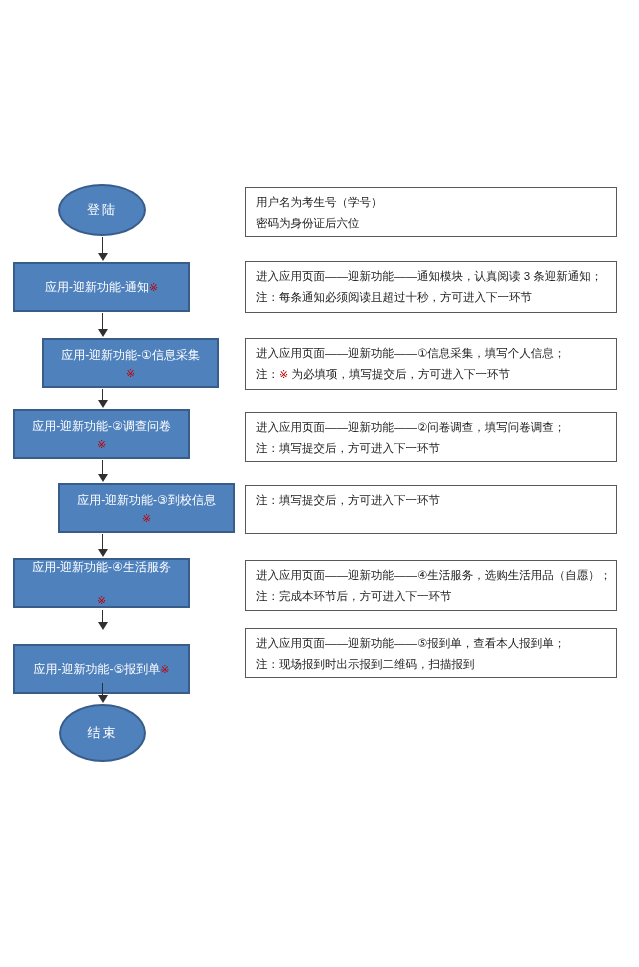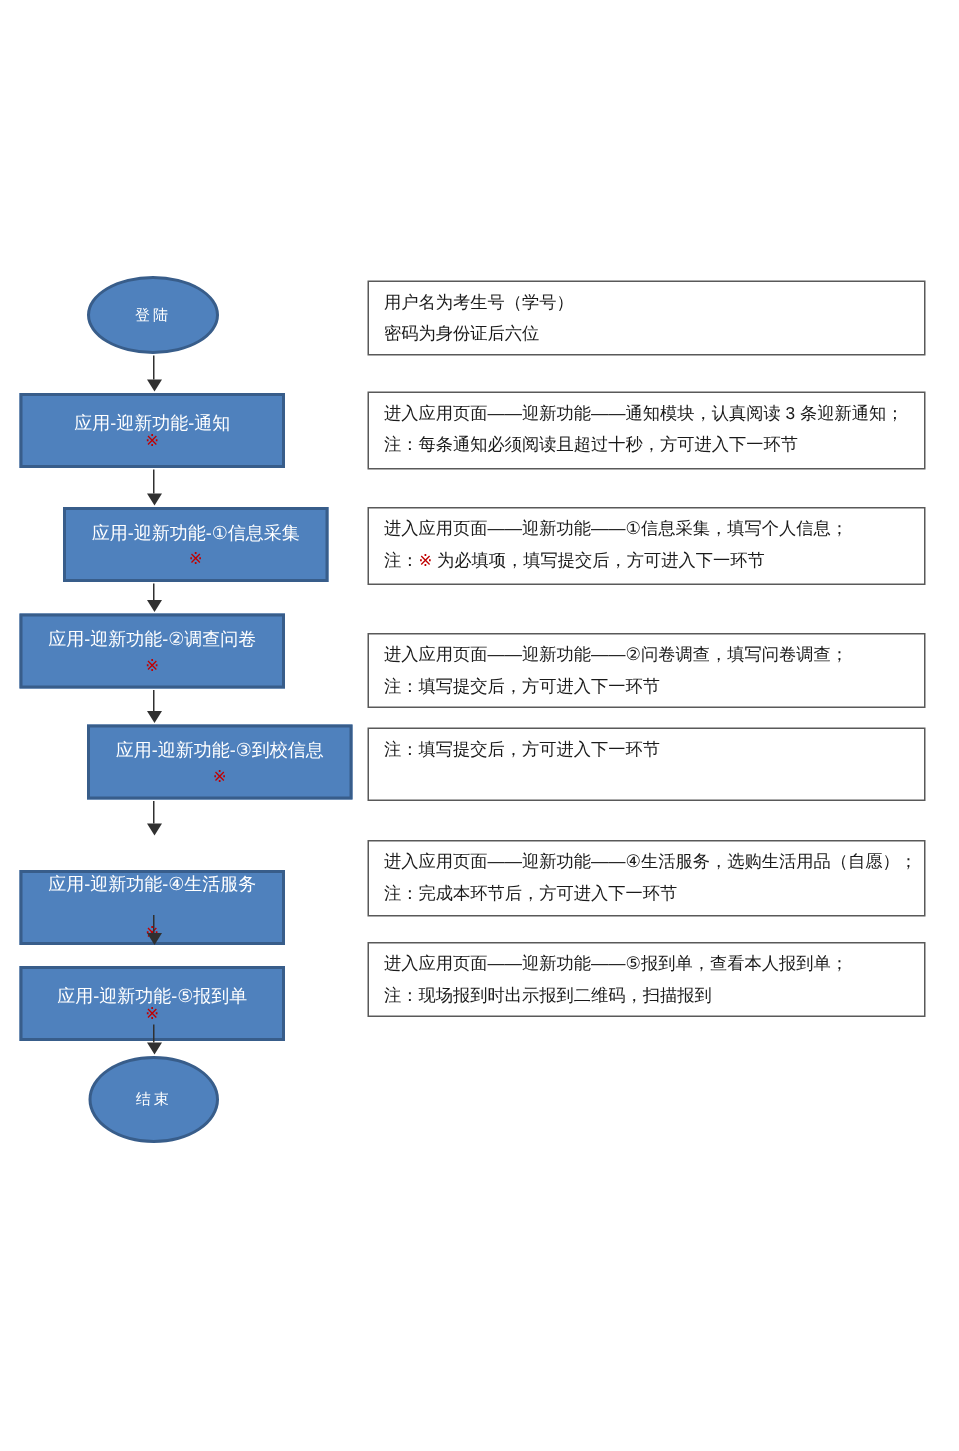--- a/index.html
+++ b/index.html
@@ -22,42 +22,42 @@
     overflow:hidden;
   }
   
   .ellipse{
     position:absolute;
     background:var(--node-fill);
     border:2px solid var(--node-border);
     border-radius:50%;
     display:flex;align-items:center;justify-content:center;
     color:var(--node-text);
-    font-size:10px;letter-spacing:2px;
+    font-size:13px;letter-spacing:2px;
   }
   .ellipse-start{left:58px;top:184px;width:88px;height:52px;}
   .ellipse-end{left:59px;top:704px;width:87px;height:58px;}
   .rect{
     position:absolute;
     left:13px;width:177px;height:50px;
     background:var(--node-fill);
     border:2px solid var(--node-border);
     display:flex;flex-direction:column;align-items:center;justify-content:center;
     color:var(--node-text);
     font-size:12px;line-height:14px;
     white-space:nowrap;
     gap:6px;
   }
-  .rect .inline-row{display:flex;align-items:center;flex-direction:column;}
+  .rect .inline-row{display:flex;align-items:center;}
   .req-mark{color:var(--required-mark);font-size:11px;line-height:11px;}
   .node1{top:262px;}
   .node2{top:338px;margin-left:29px;}
   .node3{top:409px;text-align:right;}
   .node4{top:483px;margin-left:45px;}
-  .node5{top:580px;gap:21px;}
+  .node5{top:558px;gap:21px;}
   .node6{top:631px;margin-top:13px;}
   
   .arrow{
     position:absolute;left:96px;width:13px;
     display:flex;flex-direction:column;align-items:center;
   }
   .arrow-line{width:1.5px;flex:1;background:var(--arrow);}
   .arrow-head{
     width:0;height:0;
     border-left:5px solid transparent;
@@ -79,21 +79,21 @@
     border:1px solid var(--note-border);
     color:var(--note-text);
     font-size:11.5px;line-height:21px;
     padding:4px 26px 0 10px;
     white-space:nowrap;
     overflow:hidden;
   }
   .note1{top:187px;height:50px;}
   .note2{top:261px;height:52px;}
   .note3{top:338px;height:52px;}
-  .note4{top:412px;height:50px;margin-top:10px;}
+  .note4{top:412px;height:50px;}
   .note5{top:485px;height:49px;}
   .note6{top:560px;height:51px;}
   .note7{top:628px;height:50px;}
   .note .req-mark{font-size:11px;}
 </style>
 </head>
 <body>
 
 <div class="canvas">
 

